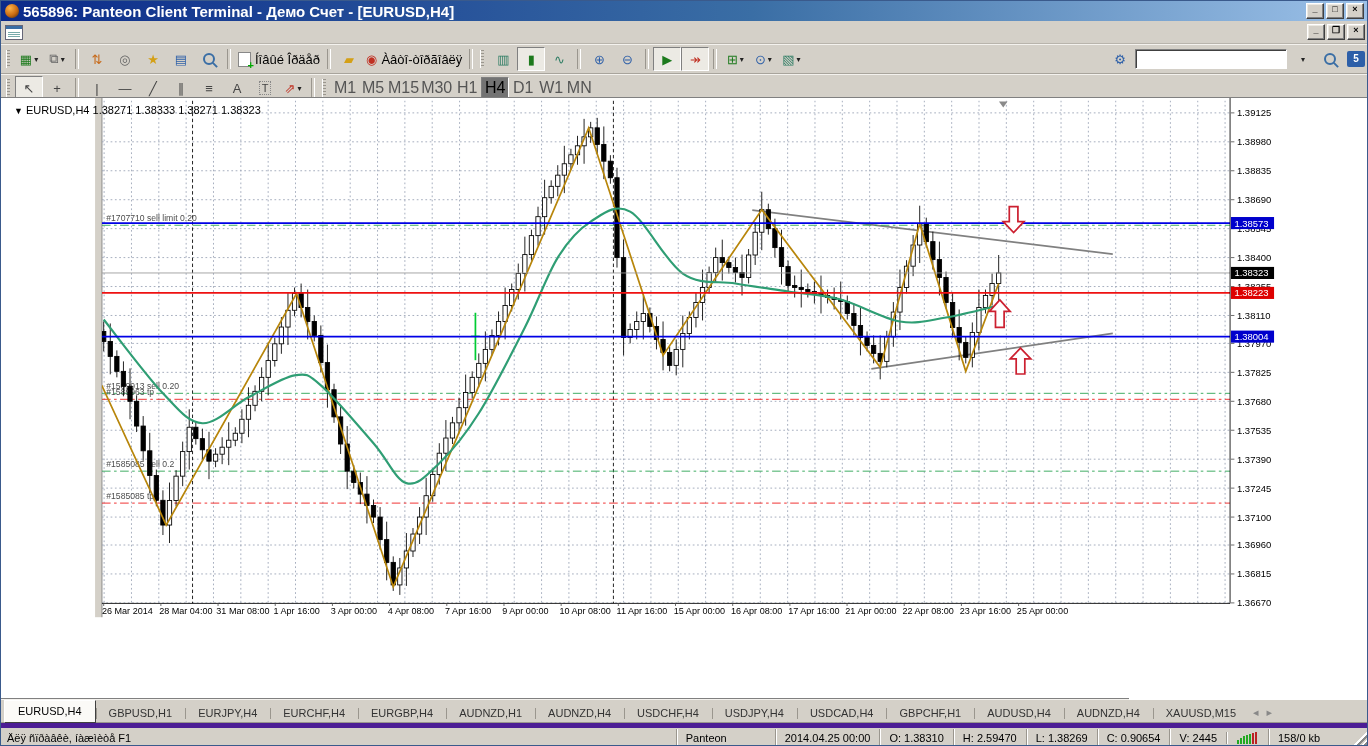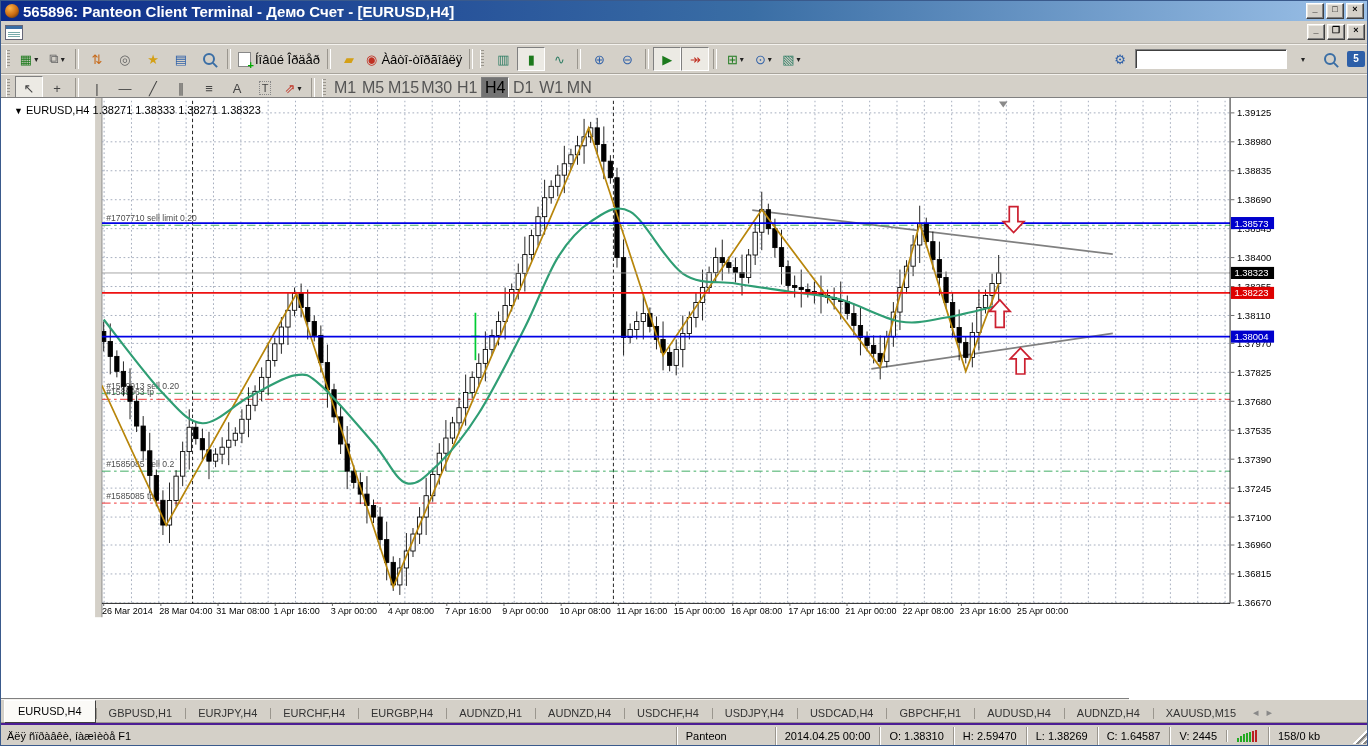--- a/index.html
+++ b/index.html
@@ -45,21 +45,21 @@
   .quoteline .tri{font-size:9px;margin-right:3px;}
   
   .tabbar{position:absolute;left:0;top:698px;width:1128px;height:24px;background:#d4d0c8;border-top:1px solid #f4f2ee;box-shadow:0 -1px 0 #808080;display:flex;align-items:flex-end;padding-left:3px;box-sizing:border-box;}
   .tab{padding:0 13px;height:19px;line-height:19px;color:#333;position:relative;white-space:nowrap;flex:none;}
   .tab+.tab::before{content:'';position:absolute;left:0;top:4px;bottom:4px;width:1px;background:#9a968e;}
   .tab.active{background:#fbfaf7;border:1px solid;border-color:#fff #404040 #404040 #fff;height:21px;line-height:20px;color:#000;z-index:2;}
   .tab.active::before{display:none;}
   .tab-scroll{margin-left:auto;display:flex;align-items:center;height:22px;color:#888;font-size:11px;}
   .tab-scroll span{padding:0 4px;}
   
-  .statusbar{position:absolute;left:0;top:722px;width:1368px;height:24px;background:#d4d0c8;border-top:2px solid #4c1d95;box-shadow:0 -1px 0 #9a968e;display:flex;align-items:center;box-sizing:border-box;}
+  .statusbar{position:absolute;left:0;top:722px;width:1368px;height:24px;background:#d4d0c8;border-top:5px solid #4c1d95;box-shadow:0 -1px 0 #9a968e;display:flex;align-items:center;box-sizing:border-box;}
   .scell{height:18px;line-height:18px;padding:0 9px;border-left:1px solid #9a968e;box-shadow:inset 1px 0 0 #fff;white-space:nowrap;}
   .scell.first{flex:1;border-left:none;box-shadow:none;padding-left:6px;}
   .sigbars{display:flex;align-items:flex-end;height:12px;padding:0 10px;border-left:1px solid #9a968e;box-shadow:inset 1px 0 0 #fff;}
   .sigbars i{display:block;width:2px;margin-right:1px;}
   .grip-corner{width:16px;height:16px;margin-left:6px;background:
      linear-gradient(135deg,transparent 0 50%,#fff 50% 58%,#888 58% 66%,transparent 66% 72%,#fff 72% 80%,#888 80% 88%,transparent 88%);}
 </style>
 </head>
 <body>
 
@@ -699,21 +699,21 @@
   </span>
 </div>
 
 <div class="statusbar">
   <span class="scell first">Äëÿ ñïðàâêè, íàæìèòå F1</span>
   <span class="scell" style="min-width:80px;">Panteon</span>
   <span class="scell">2014.04.25 00:00</span>
   <span class="scell">O: 1.38310</span>
   <span class="scell">H: 2.59470</span>
   <span class="scell">L: 1.38269</span>
-  <span class="scell">C: 1.64587</span>
+  <span class="scell">C: 0.90654</span>
   <span class="scell">V: 2445</span>
   <span class="sigbars">
     <i style="height:4px;background:#2a2;"></i>
       <i style="height:6px;background:#2a2;"></i>
       <i style="height:8px;background:#2a2;"></i>
       <i style="height:9px;background:#2a2;"></i>
       <i style="height:10px;background:#2a2;"></i>
       <i style="height:11px;background:#b22;"></i>
       <i style="height:12px;background:#b22;"></i>
   </span>

